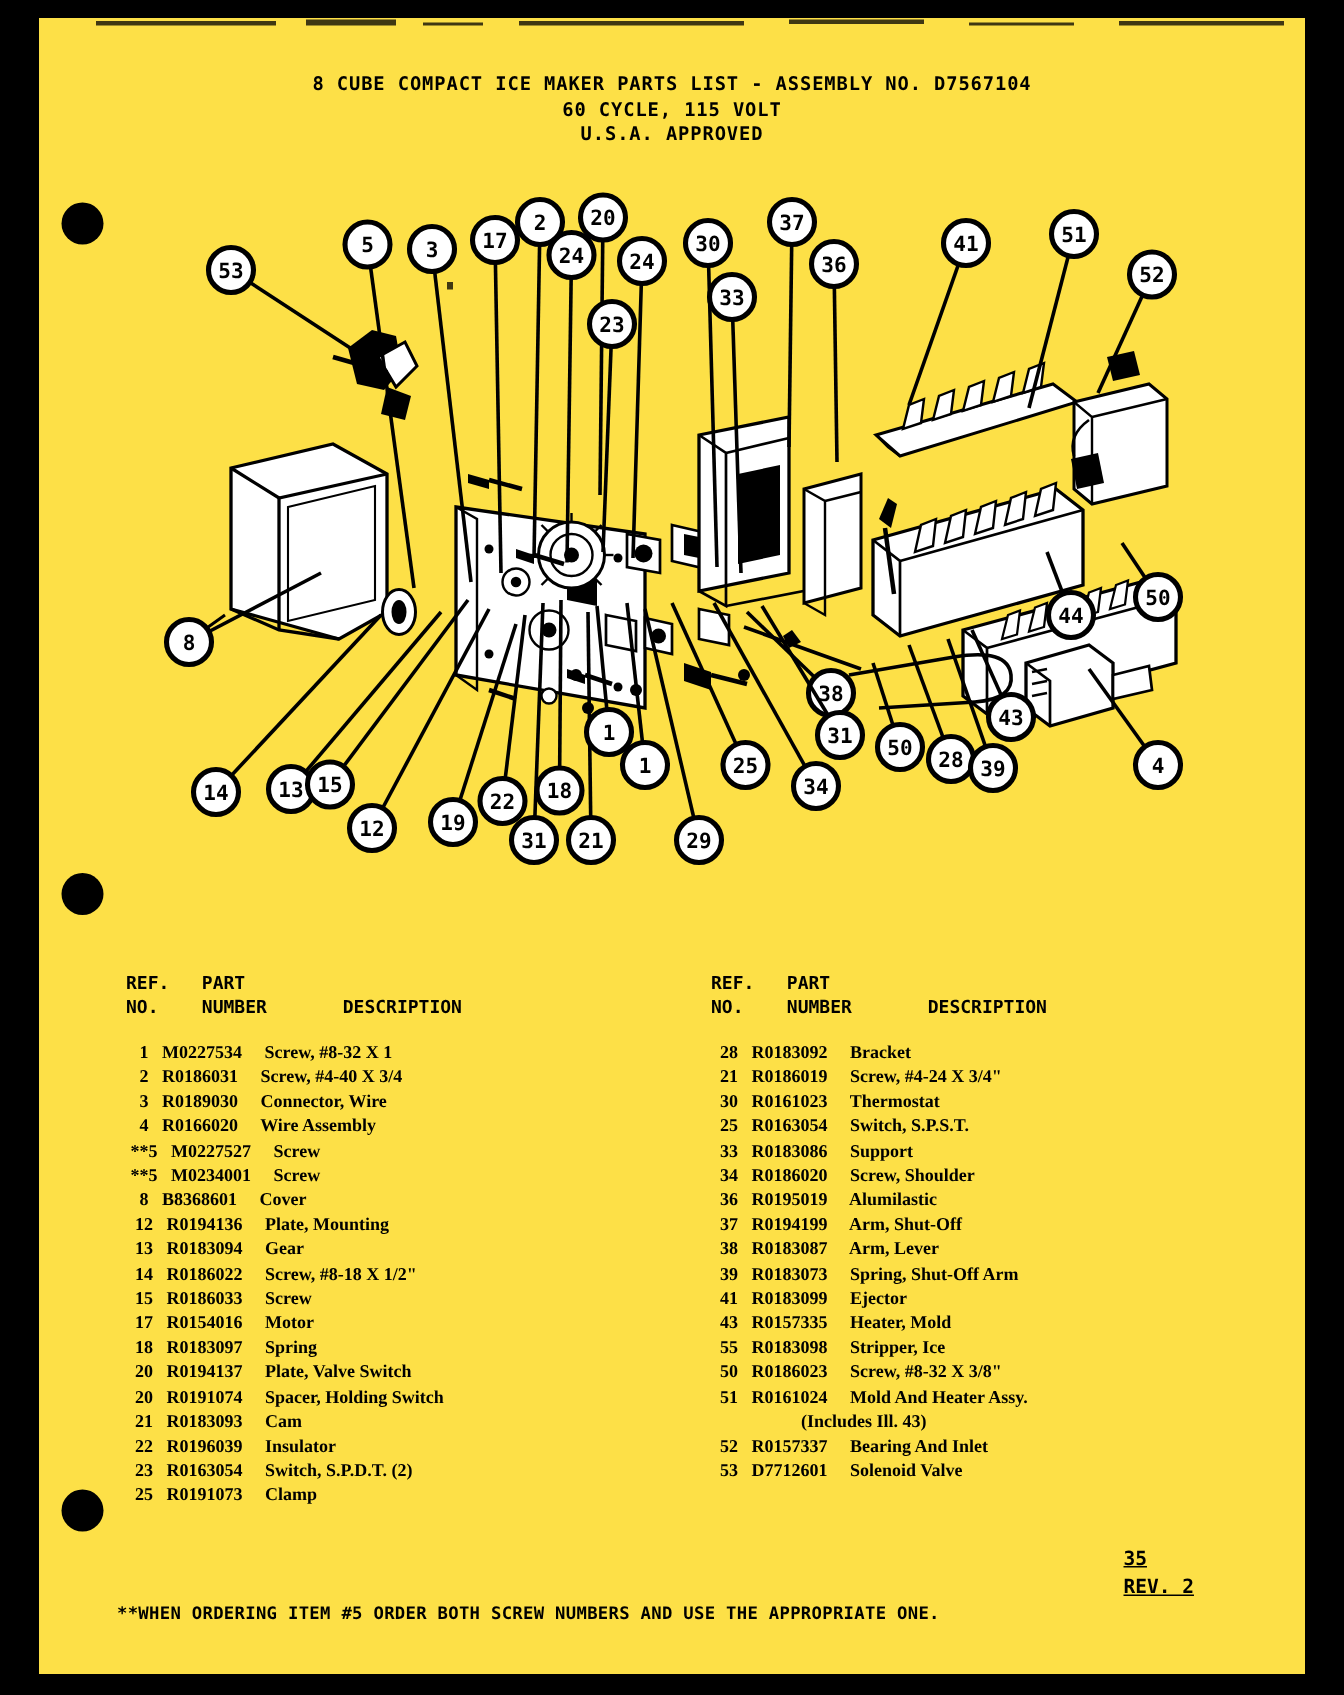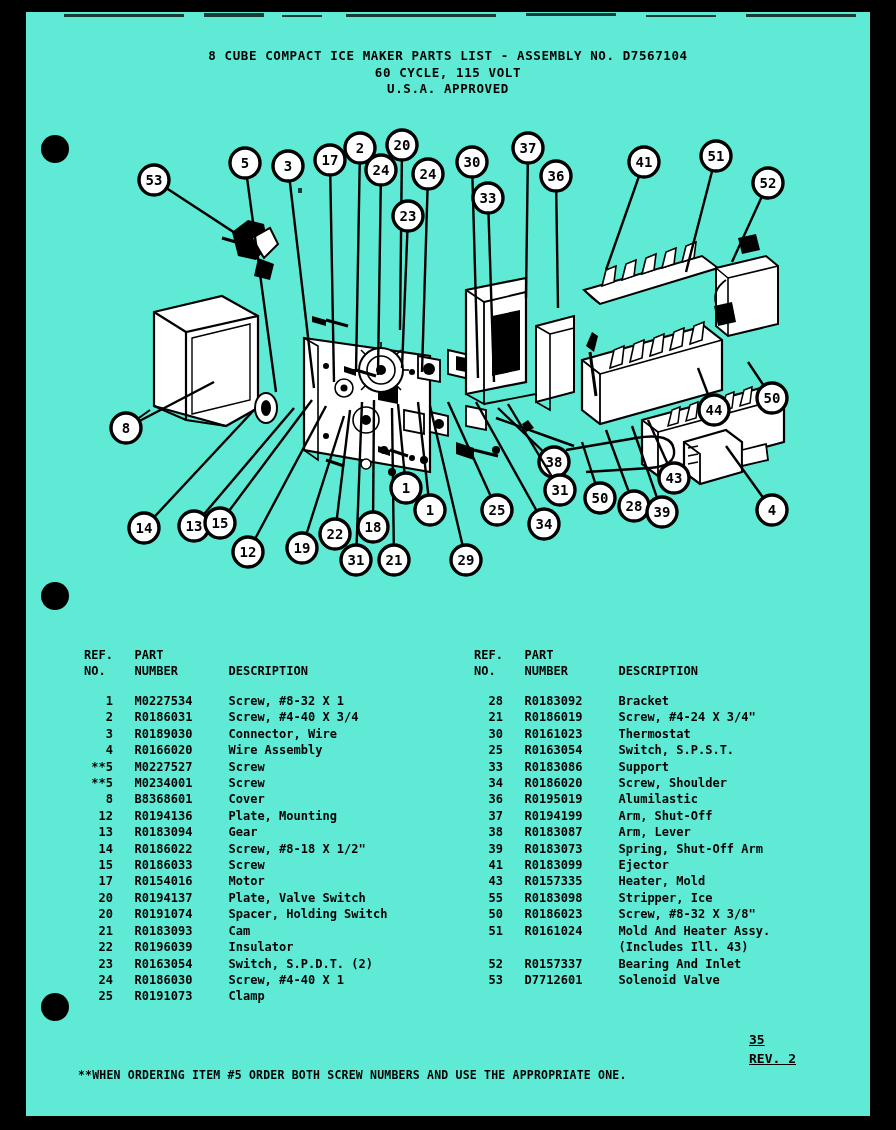--- a/index.html
+++ b/index.html
@@ -2,21 +2,21 @@
 <html><head>
 <meta charset="utf-8">
 <title>Parts List Page</title>
 <style>
   html,body{margin:0;padding:0;background:#000;}
   body{width:896px;height:1130px;overflow:hidden;
        font-family:"DejaVu Sans Mono","Liberation Mono",monospace;}
 
   
   #page{position:absolute;left:26px;top:12px;width:844px;height:1104px;
-        background:#5eead4;color:#000;overflow:hidden;}
+        background:#fde047;color:#000;overflow:hidden;}
 
   
   .speckle{position:absolute;background:#000;opacity:.75;}
 
   
   #titleblock{position:absolute;left:0;top:36px;width:844px;text-align:center;}
   #titleblock div{font-size:12.5px;font-weight:bold;letter-spacing:.6px;
                   line-height:16.5px;white-space:pre;}
 
   
@@ -25,21 +25,21 @@
   
   #diagram{position:absolute;left:0;top:108px;width:844px;height:515px;}
   #diagram svg{display:block;}
 
   
   #tables{position:absolute;left:0;top:636px;width:708px;height:400px;}
   .col{position:absolute;top:0;}
   .col.left{left:58px;}
   .col.right{left:448px;}
   .thead{font-size:12px;font-weight:bold;line-height:15.5px;white-space:pre;}
-  .rows{margin-top:14px;}
+  .rows{margin-top:14px;font-family:Liberation Serif, serif;}
   .row{font-size:12px;font-weight:bold;line-height:16.4px;white-space:pre;}
 
   
   #footnote{position:absolute;left:52px;top:1056px;font-size:11.5px;
             font-weight:bold;letter-spacing:.2px;white-space:pre;}
   #pageno{position:absolute;left:723px;top:1018px;font-size:13px;
           font-weight:bold;text-align:left;line-height:19px;white-space:pre;text-decoration:underline;}
 </style>
 </head>
 <body>
@@ -454,26 +454,26 @@
           <div class="row">   3   R0189030     Connector, Wire</div>
           <div class="row">   4   R0166020     Wire Assembly</div>
           <div class="row"> **5   M0227527     Screw</div>
           <div class="row"> **5   M0234001     Screw</div>
           <div class="row">   8   B8368601     Cover</div>
           <div class="row">  12   R0194136     Plate, Mounting</div>
           <div class="row">  13   R0183094     Gear</div>
           <div class="row">  14   R0186022     Screw, #8-18 X 1/2"</div>
           <div class="row">  15   R0186033     Screw</div>
           <div class="row">  17   R0154016     Motor</div>
+          <div class="row">  18   R0183097     Spring</div>
           <div class="row">  20   R0194137     Plate, Valve Switch</div>
           <div class="row">  20   R0191074     Spacer, Holding Switch</div>
           <div class="row">  21   R0183093     Cam</div>
           <div class="row">  22   R0196039     Insulator</div>
           <div class="row">  23   R0163054     Switch, S.P.D.T. (2)</div>
-          <div class="row">  24   R0186030     Screw, #4-40 X 1</div>
           <div class="row">  25   R0191073     Clamp</div>
         </div>
     </div>
 
     <div class="col right">
       <div class="thead"><span id="hdrR1">REF.   PART         
 NO.    NUMBER       DESCRIPTION</span></div>
       <div class="rows" id="rowsRight">
           <div class="row">  28   R0183092     Bracket</div>
           <div class="row">  21   R0186019     Screw, #4-24 X 3/4"</div>

